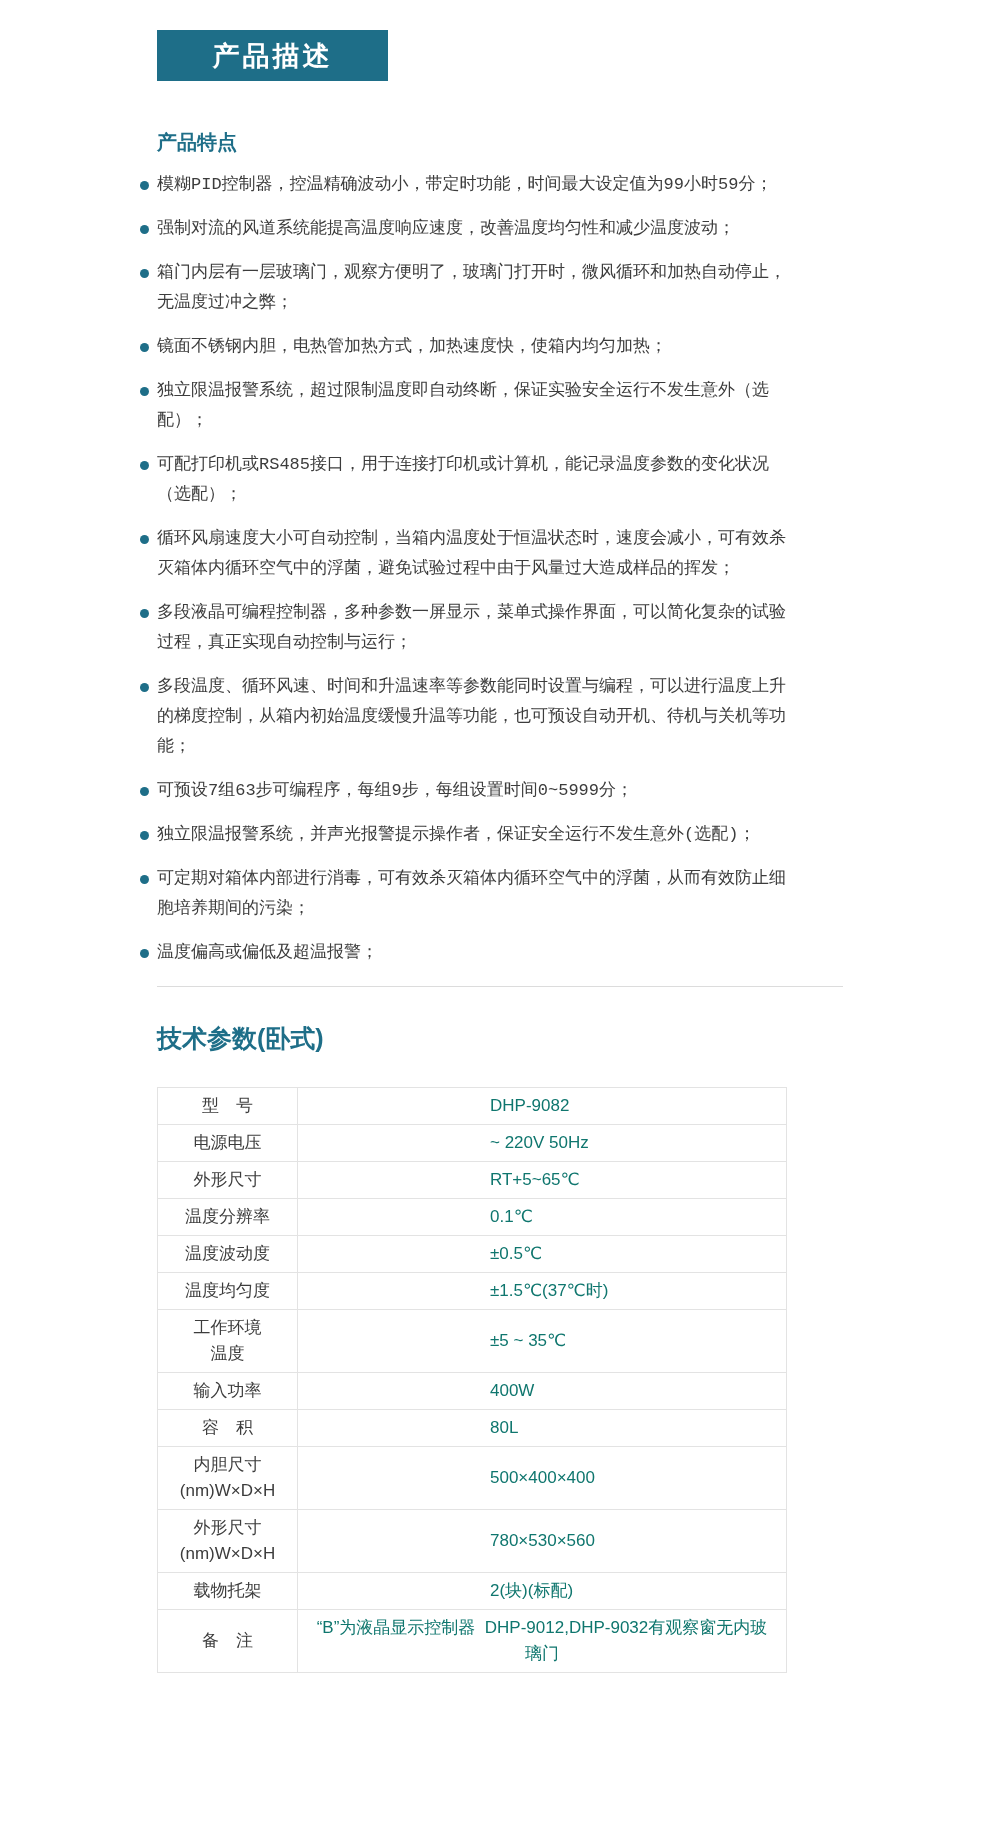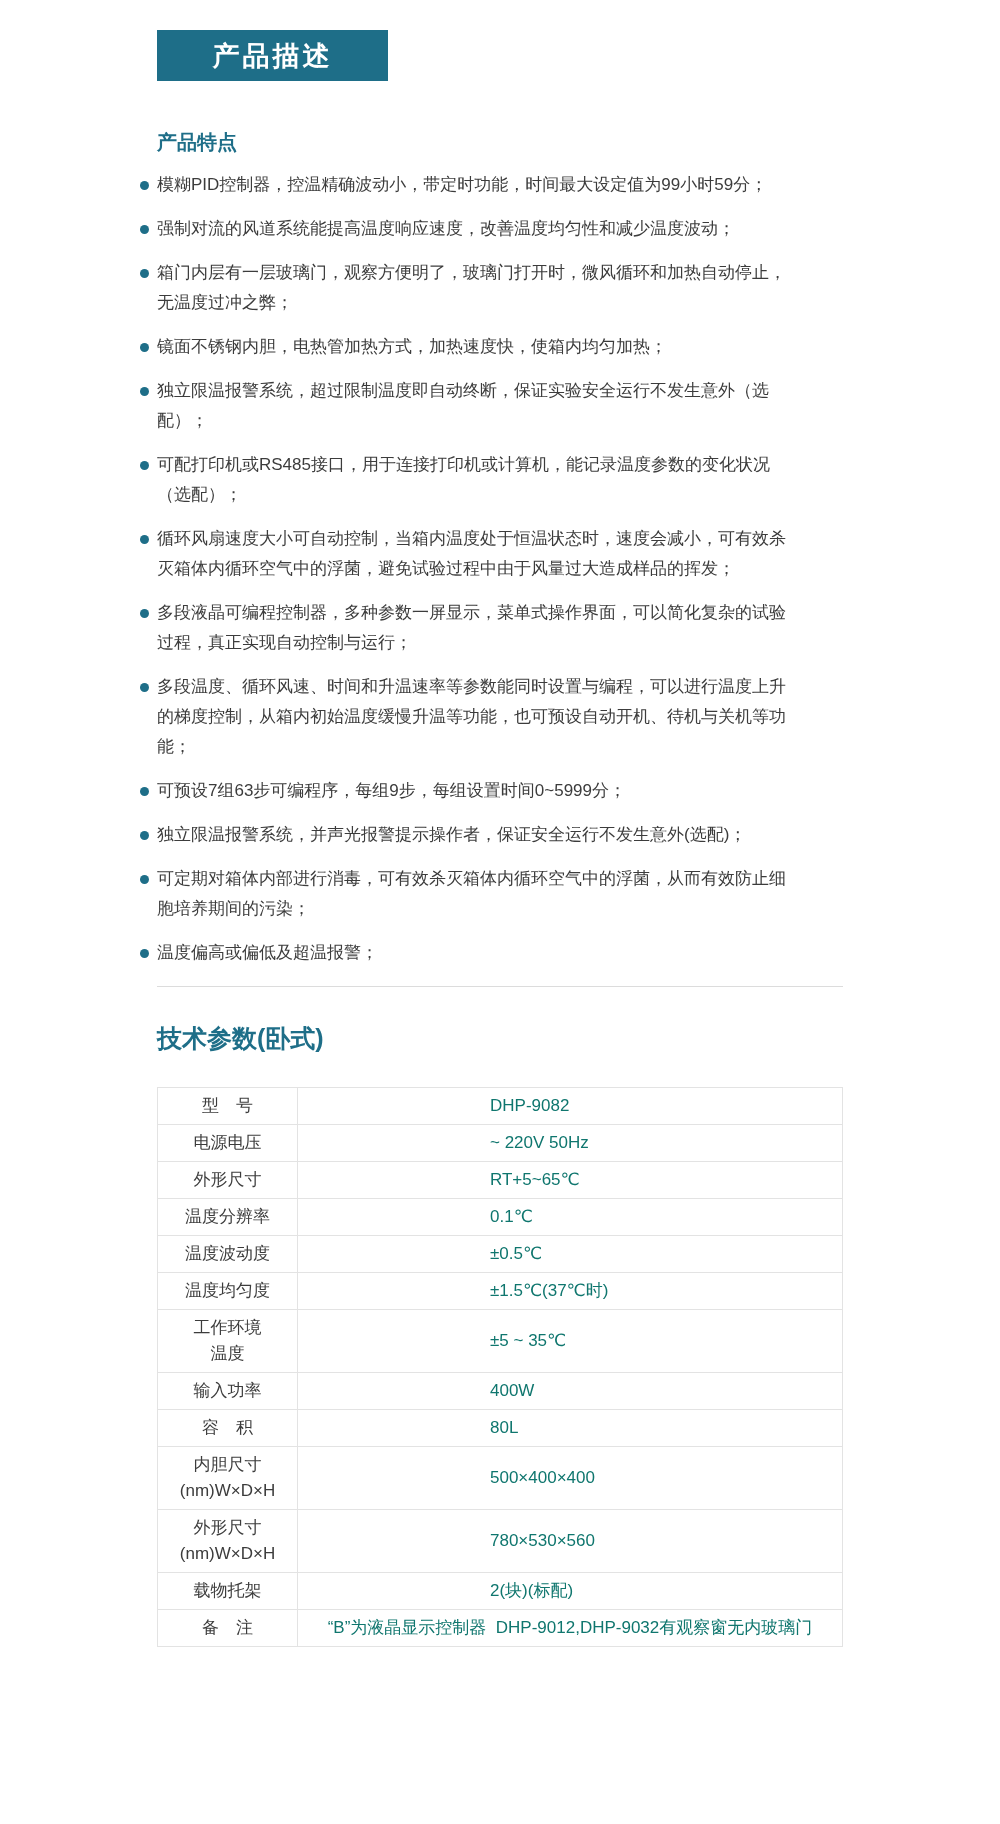--- a/index.html
+++ b/index.html
@@ -30,37 +30,37 @@
     font-size:25px;line-height:34px;font-weight:bold;color:#1e6e88;
   }
 
   
   .features{
     list-style:none;margin:14px 0 0 0;padding:0;width:640px;
   }
   .features li{
     position:relative;
     margin:12px 0 14px 0;
-    font-size:17px;line-height:30px;color:#3c3c3c;
+    font-size:17px;line-height:30px;color:#3c3c3c;font-family:Liberation Mono, monospace;
   }
   .dot{
     position:absolute;left:-17px;top:11px;
     width:9px;height:9px;border-radius:50%;
     background:#1e6e88;
   }
 
   .divider{
     width:686px;border:none;border-top:1px solid #dcdcdc;
     margin:18px 0 0 0;
   }
 
   
   .spec-table{
     margin-top:32px;
-    width:686px;table-layout:fixed;
+    width:630px;table-layout:fixed;
     border-collapse:collapse;
     font-size:17px;
   }
   .spec-table td{
     border:1px solid #e3e3e3;
     padding:5px 10px;
     line-height:26px;
     vertical-align:middle;
   }
   .spec-table td.cell-label{

